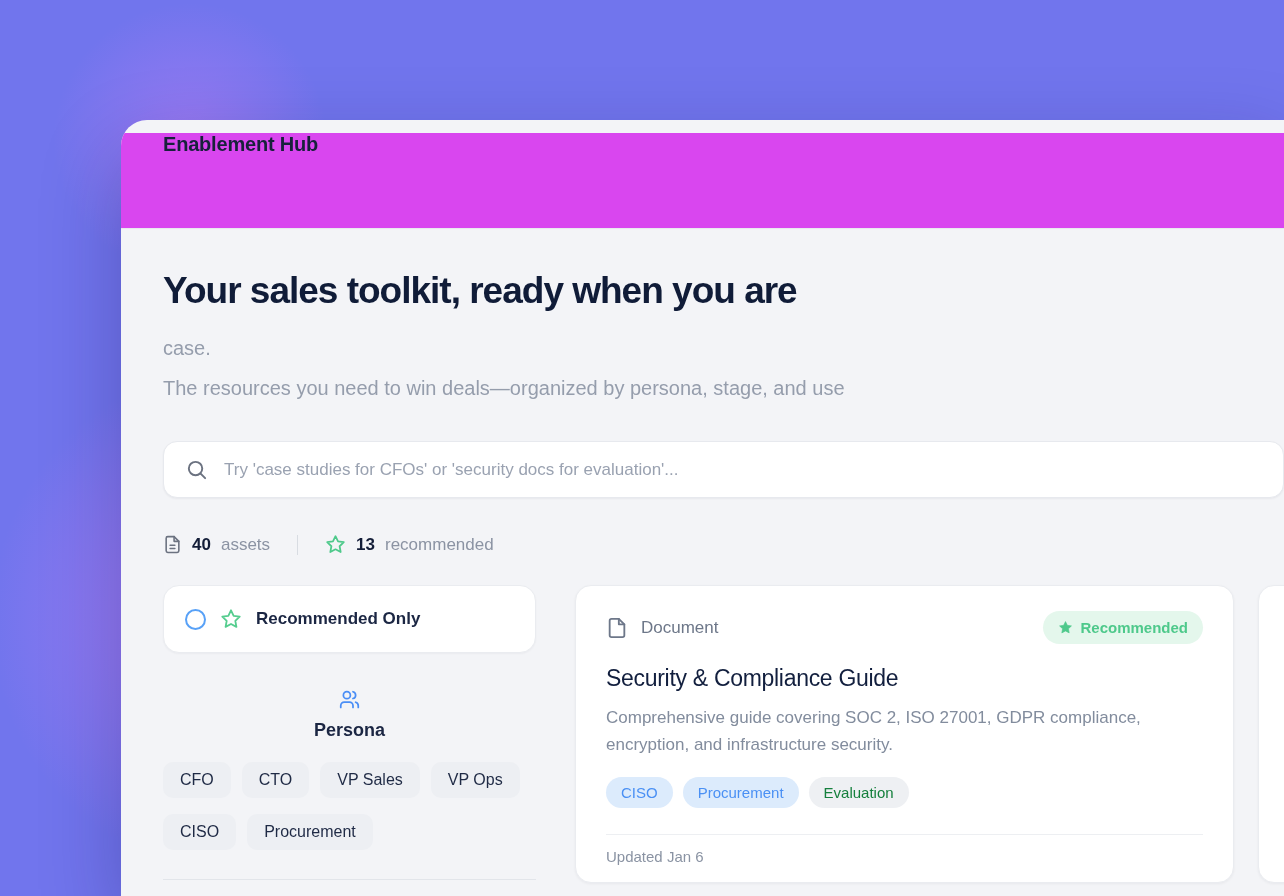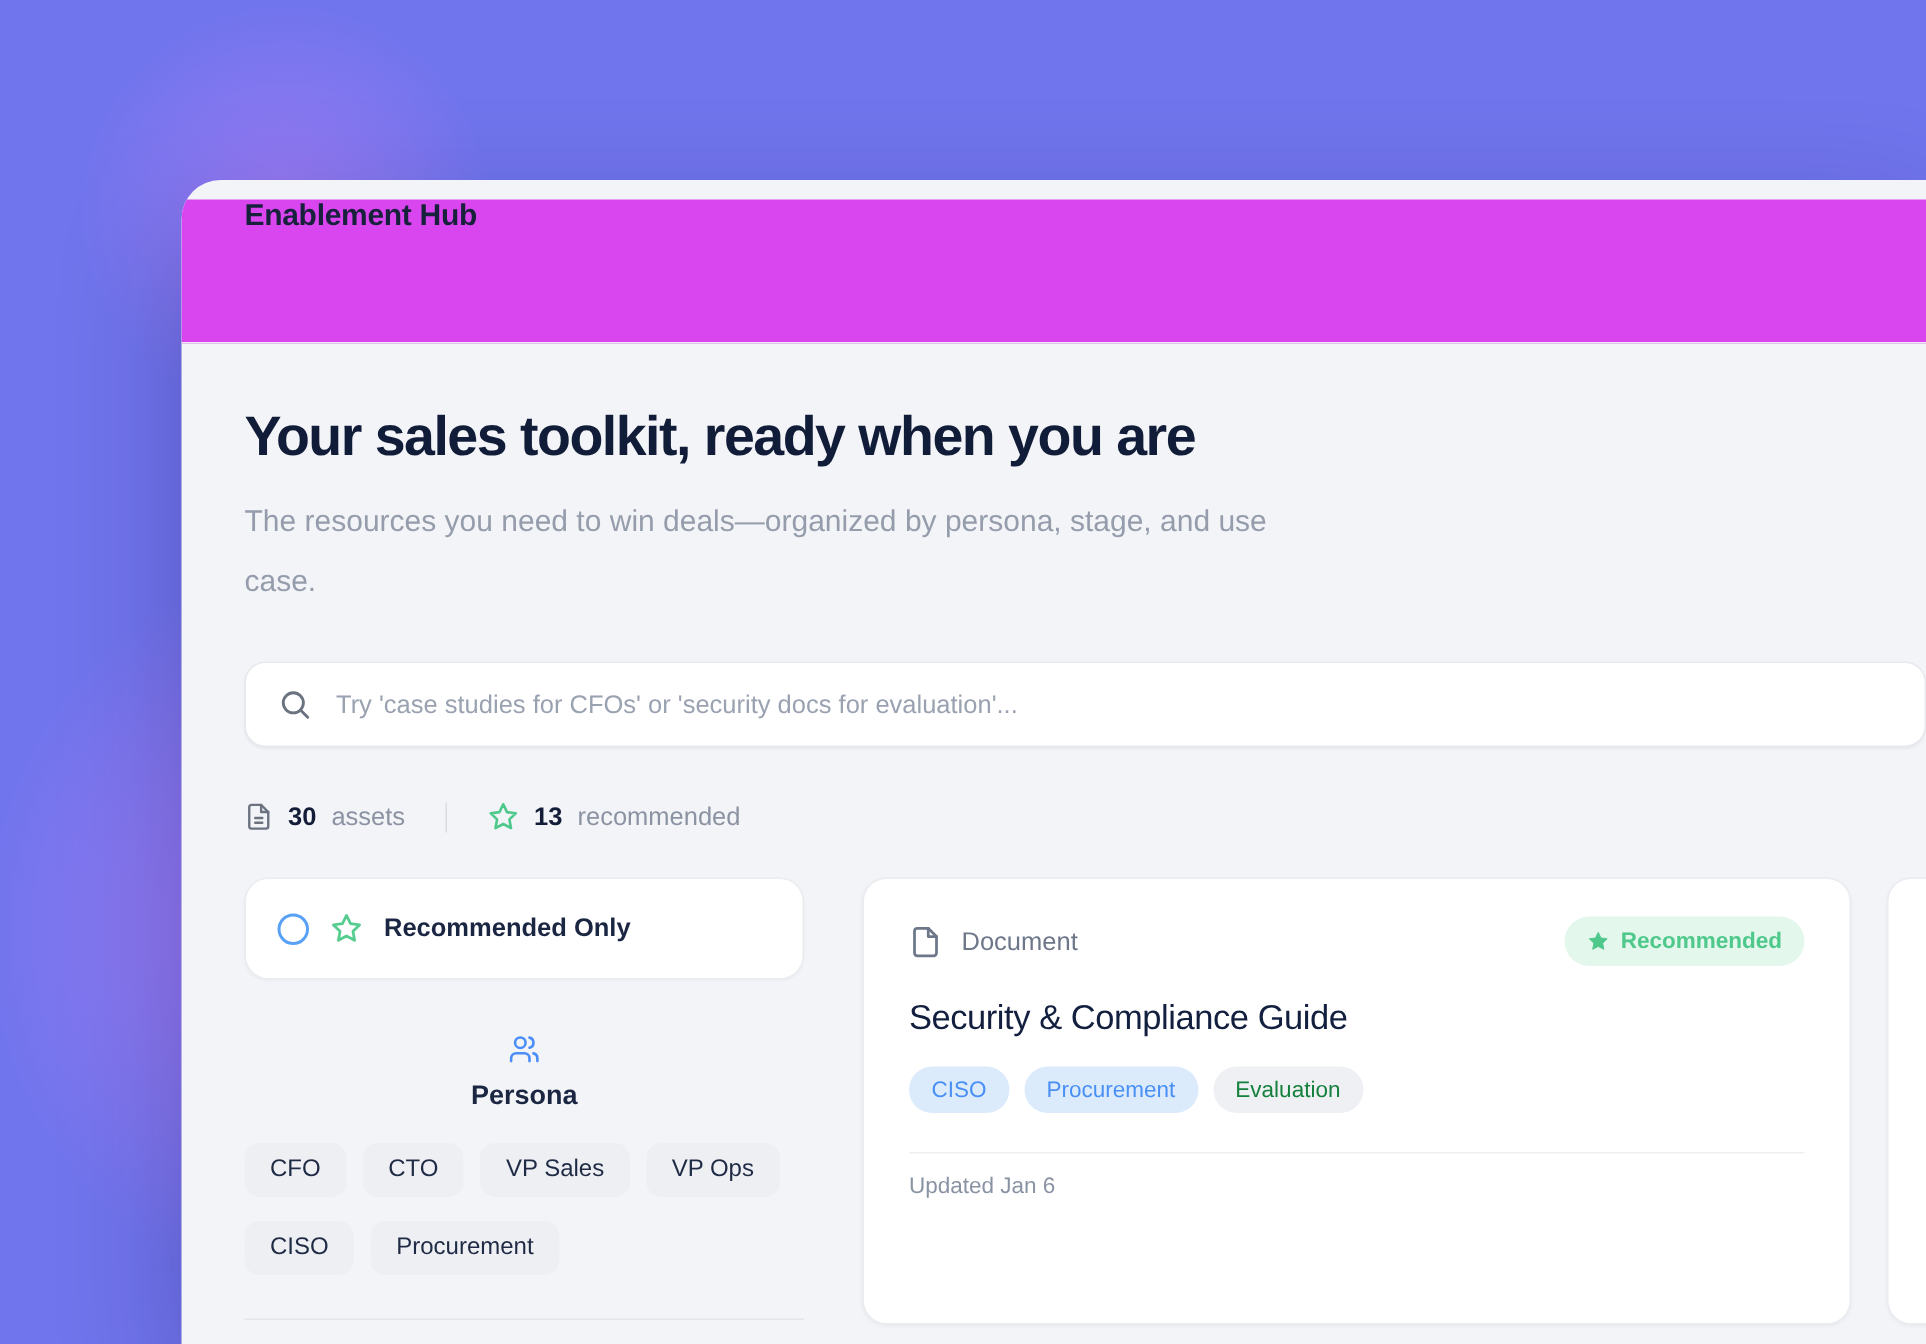--- a/index.html
+++ b/index.html
@@ -106,41 +106,41 @@
 <div class="panel">
 
   <header class="topbar">
     <div class="app-title">Enablement Hub</div>
   </header>
 
   <main class="content">
 
     <h1 class="hero-title">Your sales toolkit, ready when you are</h1>
     <p class="hero-sub">
+      <span>case.</span>
       <span>The resources you need to win deals—organized by persona, stage, and use</span>
-      <span>case.</span>
     </p>
 
     <div class="searchbar">
       <svg width="23" height="23" viewBox="0 0 24 24" fill="none" stroke="#6b7280" stroke-width="2" stroke-linecap="round">
         <circle cx="11" cy="11" r="7"></circle>
         <line x1="16.3" y1="16.3" x2="21" y2="21"></line>
       </svg>
       <input type="text" placeholder="Try 'case studies for CFOs' or 'security docs for evaluation'..." style="">
     </div>
 
     <div class="stats">
       <span class="stat">
         <svg width="19" height="19" viewBox="0 0 24 24" fill="none" stroke="#6b7280" stroke-width="2" stroke-linecap="round" stroke-linejoin="round">
           <path d="M14 2H6a2 2 0 0 0-2 2v16a2 2 0 0 0 2 2h12a2 2 0 0 0 2-2V8z"></path>
           <polyline points="14 2 14 8 20 8"></polyline>
           <line x1="9" y1="13" x2="15" y2="13"></line>
           <line x1="9" y1="17" x2="15" y2="17"></line>
         </svg>
-        <b>30</b>
+        <b>40</b>
         <span>assets</span>
       </span>
       <span class="vdiv"></span>
       <span class="stat">
         <svg width="21" height="21" viewBox="0 0 24 24" fill="none" stroke="#4ec98b" stroke-width="2" stroke-linejoin="round">
           <path d="M12 2.5l2.9 6 6.6.9-4.8 4.6 1.2 6.6L12 17.5l-5.9 3.1 1.2-6.6-4.8-4.6 6.6-.9z"></path>
         </svg>
         <b>13</b>
         <span>recommended</span>
       </span>
@@ -201,20 +201,21 @@
               <span>Document</span>
             </span>
             <span class="badge">
               <svg width="15" height="15" viewBox="0 0 24 24" fill="#4ec98b" stroke="#4ec98b" stroke-width="1" stroke-linejoin="round">
                 <path d="M12 2.5l2.9 6 6.6.9-4.8 4.6 1.2 6.6L12 17.5l-5.9 3.1 1.2-6.6-4.8-4.6 6.6-.9z"></path>
               </svg>
               <span>Recommended</span>
             </span>
           </div>
           <h2 class="card-title">Security &amp; Compliance Guide</h2>
+          <p class="card-desc">Comprehensive guide covering SOC 2, ISO 27001, GDPR compliance, encryption, and infrastructure security.</p>
           <div class="tags">
             <span class="tag blue">CISO</span>
             <span class="tag blue">Procurement</span>
             <span class="tag gray">Evaluation</span>
           </div>
           <div class="card-foot">Updated Jan 6</div>
         </article>
 
         <article class="card partial">
           

